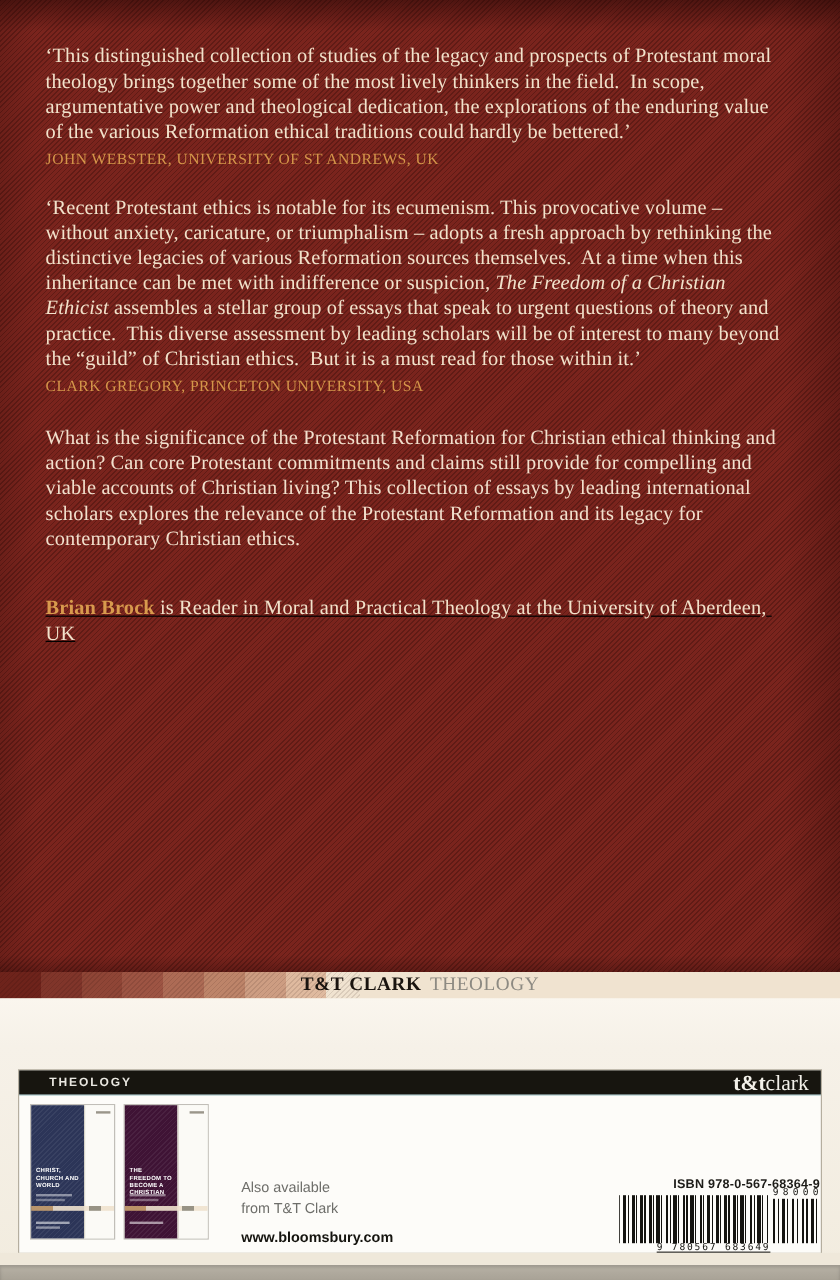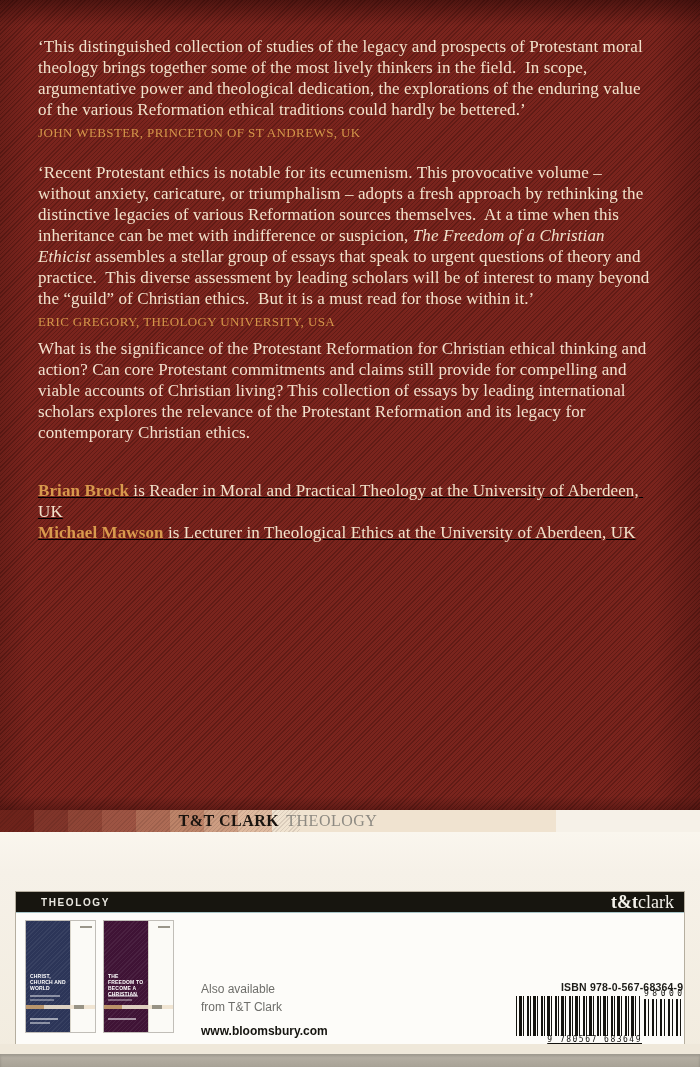--- a/index.html
+++ b/index.html
@@ -33,27 +33,27 @@
     width:618px;box-sizing:border-box;
   }
   .attribution{
     margin:4px 0 0 0;
     font-size:13px;line-height:17px;
     letter-spacing:.4px;
     color:#d4964a;
   }
   .q2{margin-top:21px;}
   .q2 em{font-style:italic;}
-  .description{margin-top:8px;color:#f2e0cd;}
+  .description{margin-top:24px;color:#f2e0cd;}
   .bios{margin-top:37px;text-decoration:underline;}
   .gold{color:#d89a4d;font-weight:bold;}
   
   .band{
     position:relative;
-    width:556px;height:22px;
+    width:700px;height:22px;
     background:#f0e3d0;
   }
   .swatches{
     position:absolute;left:0;top:0;width:300px;height:22px;
     background:linear-gradient(90deg,
       #6e231b 0 34px, #80352a 34px 68px, #8f4536 68px 102px,
       #9d5443 102px 136px, #ad6b55 136px 170px, #bd8469 170px 204px,
       #cd9d82 204px 238px, #dfba9f 238px 272px, #f0e3d0 272px 100%);
     background-image:linear-gradient(90deg,
       #6e231b 0 34px, #80352a 34px 68px, #8f4536 68px 102px,
@@ -184,30 +184,29 @@
   }
   .lower-gap{position:absolute;left:0;bottom:0;width:700px;height:10px;background:#efe8da;}
 </style>
 </head>
 <body>
 
 <div class="page">
 
   <section class="cover">
     <p class="quote">‘This distinguished collection of studies of the legacy and prospects of Protestant moral theology brings together some of the most lively thinkers in the field.  In scope, argumentative power and theological dedication, the explorations of the enduring value of the various Reformation ethical traditions could hardly be bettered.’</p>
-    <p class="attribution">JOHN WEBSTER, PRINCETON OF ST ANDREWS, UK</p>
+    <p class="attribution">JOHN WEBSTER, UNIVERSITY OF ST ANDREWS, UK</p>
 
     <p class="quote q2"><span>‘Recent Protestant ethics is notable for its ecumenism. This provocative volume – without anxiety, caricature, or triumphalism – adopts a fresh approach by rethinking the distinctive legacies of various Reformation sources themselves.  At a time when this inheritance can be met with indifference or suspicion, </span><em>The Freedom of a Christian Ethicist</em><span> assembles a stellar group of essays that speak to urgent questions of theory and practice.  This diverse assessment by leading scholars will be of interest to many beyond the “guild” of Christian ethics.  But it is a must read for those within it.’</span></p>
-    <p class="attribution">ERIC GREGORY, THEOLOGY UNIVERSITY, USA</p>
+    <p class="attribution">CLARK GREGORY, PRINCETON UNIVERSITY, USA</p>
 
     <p class="description">What is the significance of the Protestant Reformation for Christian ethical thinking and action? Can core Protestant commitments and claims still provide for compelling and viable accounts of Christian living? This collection of essays by leading international scholars explores the relevance of the Protestant Reformation and its legacy for contemporary Christian ethics.</p>
 
     <div class="bios">
       <p class="bio"><span class="gold">Brian Brock</span><span> is Reader in Moral and Practical Theology at the University of Aberdeen, UK</span></p>
-      <p class="bio"><span class="gold">Michael Mawson</span><span> is Lecturer in Theological Ethics at the University of Aberdeen, UK</span></p>
     </div>
   </section>
 
   <div class="band">
     <div class="swatches"></div>
     <div class="band-text">
       <span class="imprint">T&amp;T CLARK</span>
       <span class="series">THEOLOGY</span>
     </div>
   </div>

